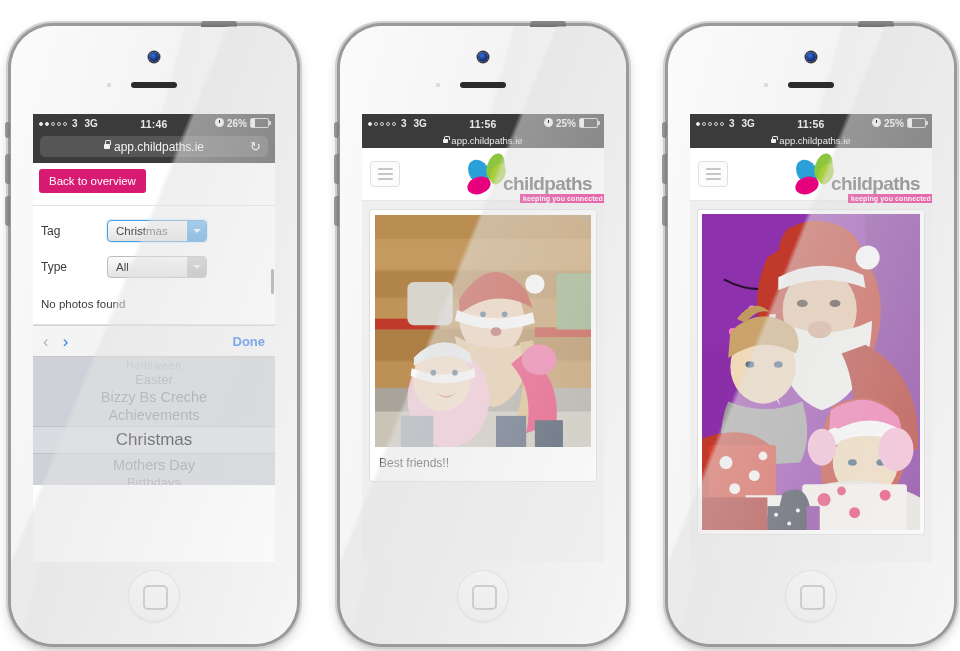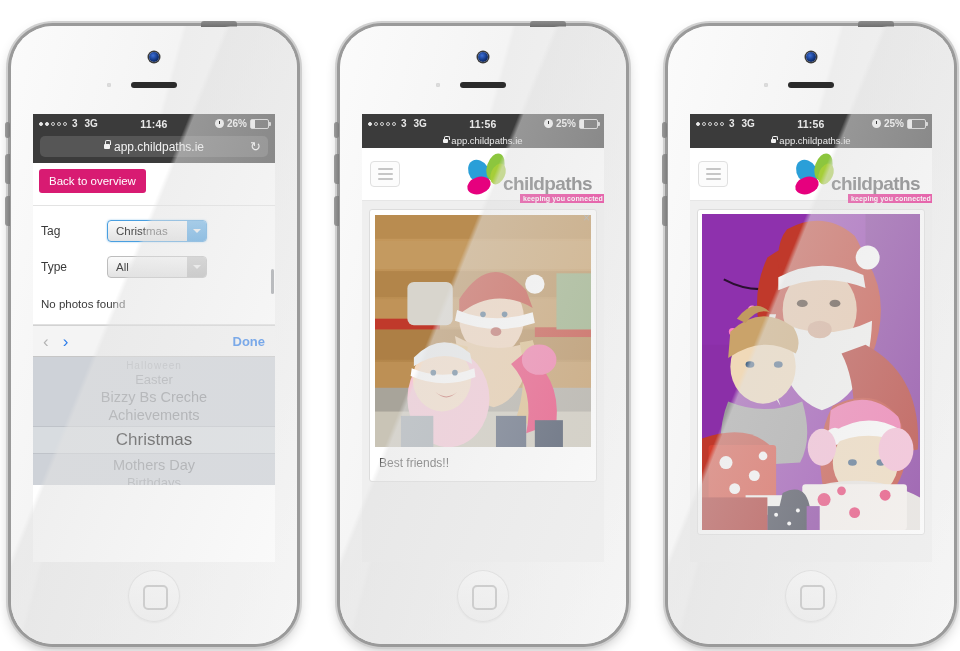--- a/index.html
+++ b/index.html
@@ -88,21 +88,21 @@
   .sb-left{display:flex;align-items:center;gap:3px;}
   .dots{display:flex;gap:2px;align-items:center;margin-right:2px;}
   .dot{width:4px;height:4px;border-radius:50%;border:1px solid #cfcfcf;box-sizing:border-box;}
   .dot.on{background:#e8e8e8;border-color:#e8e8e8;}
   .carrier{font-size:10px;font-weight:bold;}
   .net{font-size:10px;font-weight:bold;margin-left:4px;}
   .sb-time{
     position:absolute;left:0;right:0;text-align:center;
     font-size:10.5px;font-weight:bold;letter-spacing:.2px;
   }
-  .sb-right{margin-left:auto;display:flex;align-items:center;gap:3px;z-index:2;padding-left:24px;}
+  .sb-right{margin-left:auto;display:flex;gap:3px;z-index:2;padding-left:24px;}
   .alarm{
     width:9px;height:9px;border-radius:50%;
     background:#e8e8e8;position:relative;
   }
   .alarm:before{
     content:"";position:absolute;left:4px;top:2px;width:1px;height:3px;background:#3b3b3b;
   }
   .batt-pct{font-size:10px;font-weight:bold;}
   .batt{
     width:17px;height:8px;border:1px solid #d8d8d8;border-radius:2px;position:relative;

